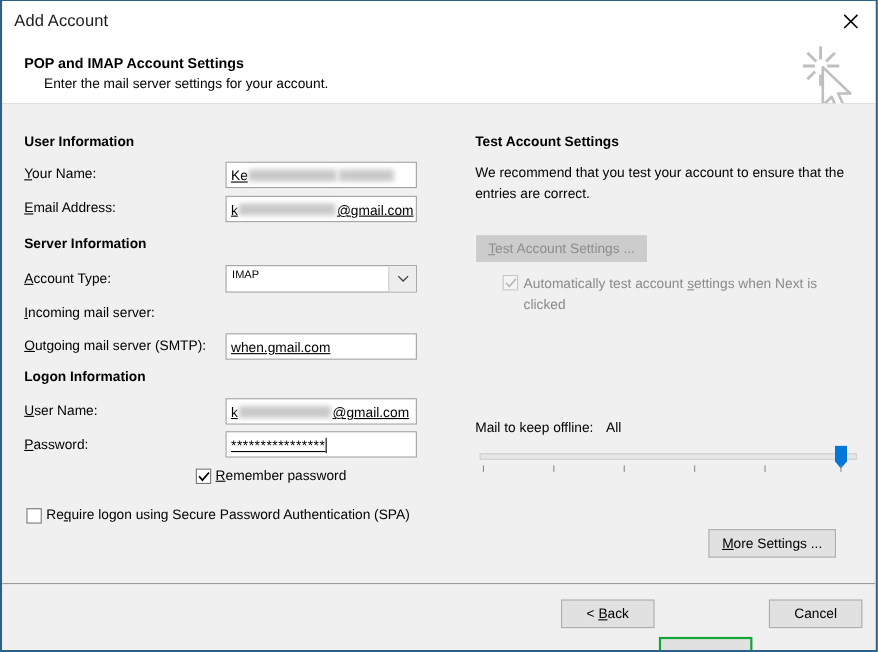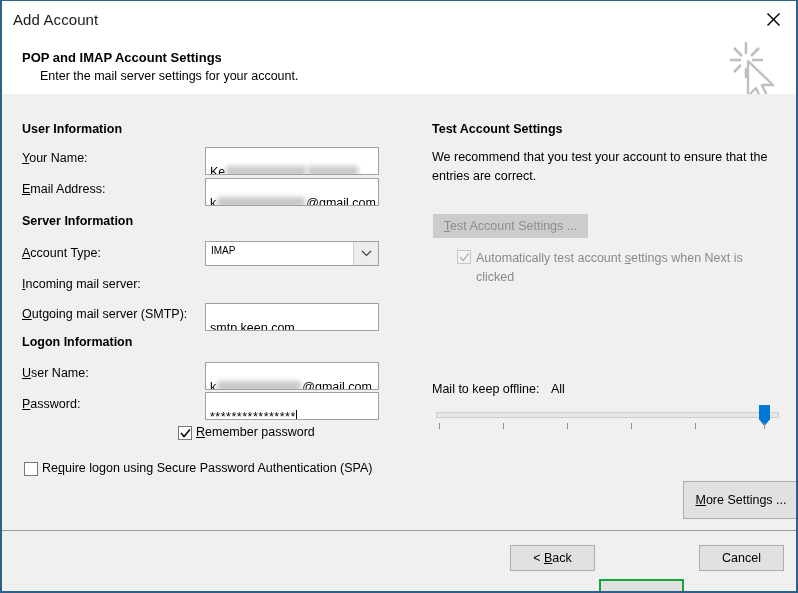--- a/index.html
+++ b/index.html
@@ -123,24 +123,25 @@
   
   .tbox {
     position: absolute;
     box-sizing: border-box;
     height: 24px;
     background: #ffffff;
     border: 1px solid #a0a0a0;
     font-family: "Liberation Sans", sans-serif;
     font-size: 12.5px;
     color: #000;
-    padding: 13px 4px;
+    padding: 1px 4px;
     line-height: 22px;
     white-space: nowrap;
     overflow: hidden;
+    text-decoration: underline;
   }
 
   
   .redact {
     display: inline-block;
     vertical-align: middle;
     height: 11px;
     background: #c9c9c9;
     border-radius: 1px;
     filter: blur(2.4px);
@@ -322,21 +323,21 @@
       </span>
     </div>
 
     <div class="lbl" style="left:20px; top:183px;">
       <u>I</u><span>ncoming mail server:</span>
     </div>
 
     <div class="lbl" style="left:20px; top:213px;">
       <u>O</u><span>utgoing mail server (SMTP):</span>
     </div>
-    <div class="tbox" style="left:203px; top:209px; width:174px;">smtp.keep.com</div>
+    <div class="tbox" style="left:203px; top:209px; width:174px;">when.gmail.com</div>
 
     <div class="sect-head" style="left:20px; top:241px;">Logon Information</div>
 
     <div class="lbl" style="left:20px; top:272px;">
       <u>U</u><span>ser Name:</span>
     </div>
     <div class="tbox" style="left:203px; top:268px; width:174px;">
       <span>k</span><span class="redact" style="width:84px;"></span><span>@gmail.com</span>
     </div>
 
@@ -384,21 +385,21 @@
     <div class="slider-track" style="left:434px; top:318px; width:343px;"></div>
     <div class="slider-thumb" style="left:757px; top:311px;"></div>
 
     <div class="tick" style="left:437px; top:329px;"></div>
     <div class="tick" style="left:501px; top:329px;"></div>
     <div class="tick" style="left:565px; top:329px;"></div>
     <div class="tick" style="left:629px; top:329px;"></div>
     <div class="tick" style="left:693px; top:329px;"></div>
     <div class="tick" style="left:762px; top:329px;"></div>
 
-    <div class="btn" style="left:681px; top:387px; width:116px; height:38px;">
+    <div class="btn" style="left:642px; top:387px; width:116px; height:26px;">
       <span><u>M</u><span>ore Settings ...</span></span>
     </div>
   </div>
 
   <div class="footer">
     <div class="btn" style="left:508px; top:14px; width:85px; height:26px;">
       <span><span>&lt; </span><u>B</u><span>ack</span></span>
     </div>
     <div class="btn highlight" style="left:597px; top:3px; width:85px; height:44px;margin-top:45px;">
       <span><u>N</u><span>ext &gt;</span></span>

